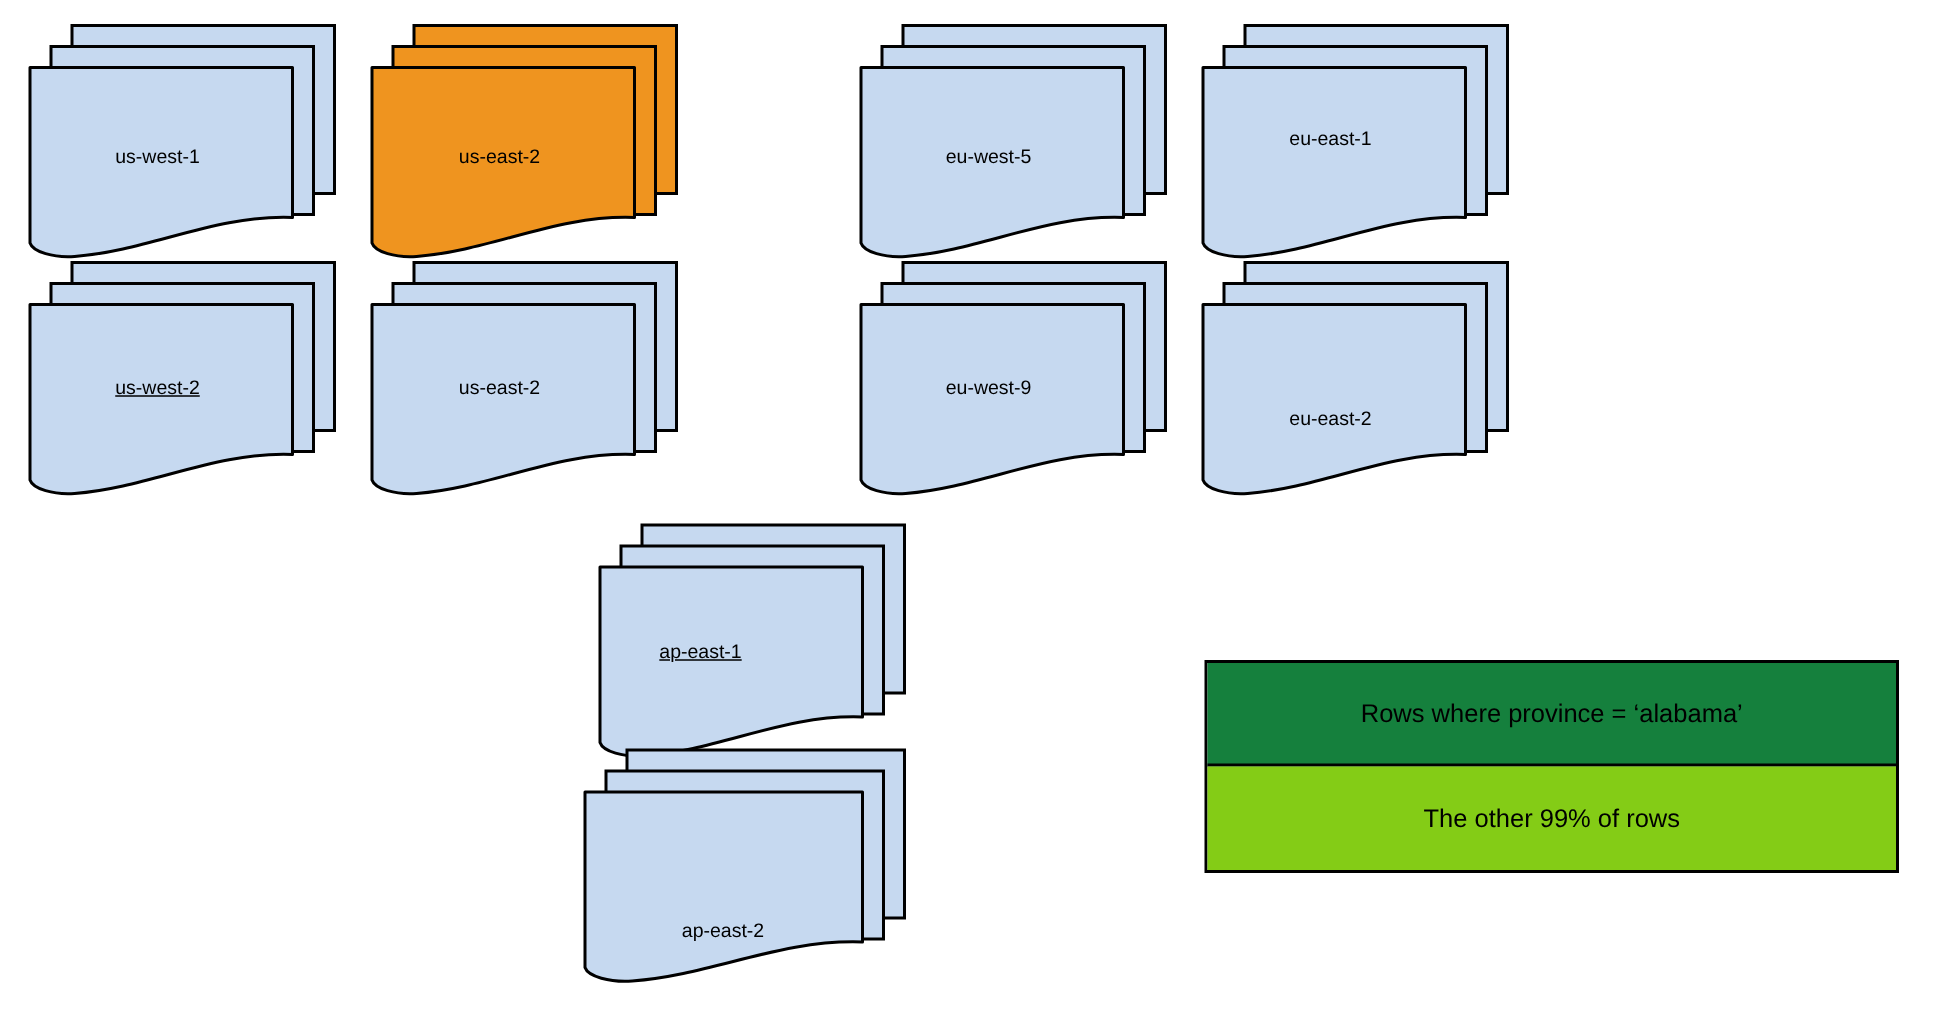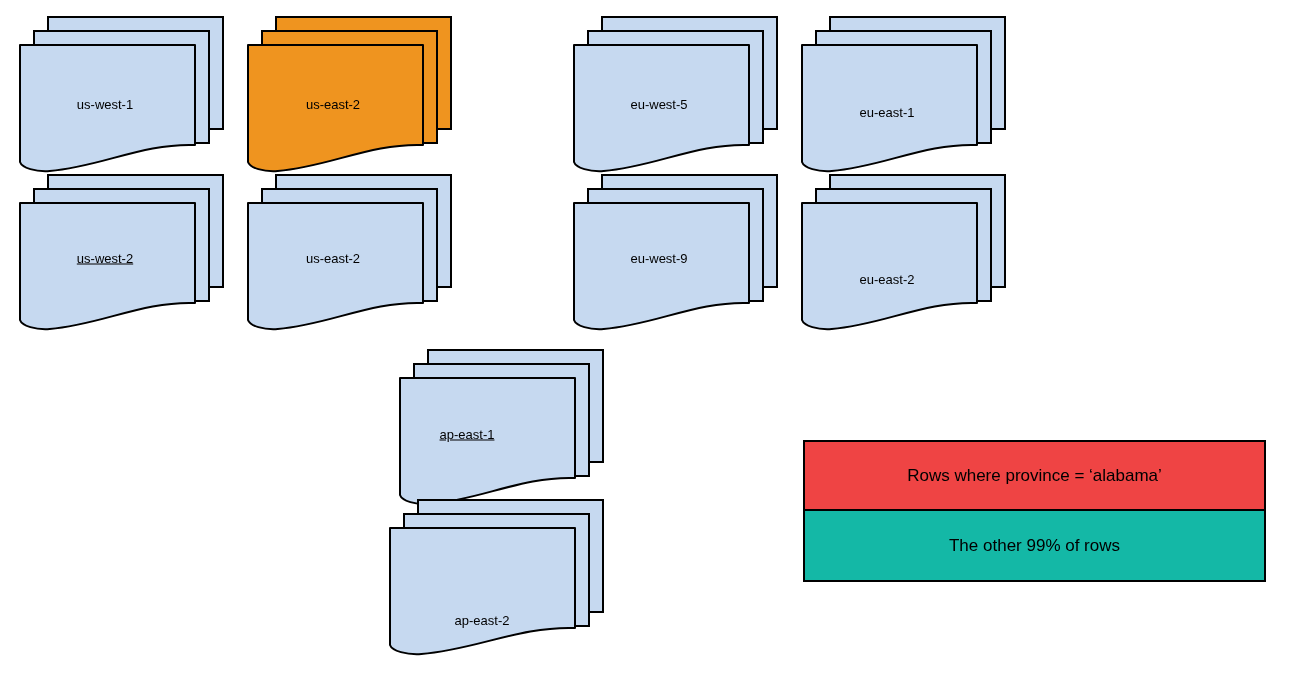--- a/index.html
+++ b/index.html
@@ -49,25 +49,25 @@
     flex: 1 1 50%;
     display: flex;
     align-items: center;
     justify-content: center;
     font-family: "Liberation Sans", sans-serif;
     font-size: 17px;
     color: #000000;
     box-sizing: border-box;
   }
   .legend-row.blue {
-    background: #ef4444;
+    background: #15803d;
     border-bottom: 2px solid #000000;
   }
   .legend-row.orange {
-    background: #14b8a6;
+    background: #84cc16;
   }
 </style>
 </head>
 <body>
 
 <svg id="canvas" viewBox="0 0 1296 680" xmlns="http://www.w3.org/2000/svg">
     <g>
       <rect x="48" y="17" width="175" height="112" fill="#c6d9f0" stroke="#000000" stroke-width="2"></rect>
       <rect x="34" y="31" width="175" height="112" fill="#c6d9f0" stroke="#000000" stroke-width="2"></rect>
       <path d="M 20 45 L 195 45 L 195 145 C 142.5 143 100.5 167 49.75 171 C 35.75 172 22 168 20 162 Z" fill="#c6d9f0" stroke="#000000" stroke-width="2" stroke-linejoin="round"></path>
@@ -116,21 +116,21 @@
       <rect x="418" y="500" width="185" height="112" fill="#c6d9f0" stroke="#000000" stroke-width="2"></rect>
       <rect x="404" y="514" width="185" height="112" fill="#c6d9f0" stroke="#000000" stroke-width="2"></rect>
       <path d="M 390 528 L 575 528 L 575 628 C 519.5 626 475.1 650 421.45 654 C 406.65 655 392 651 390 645 Z" fill="#c6d9f0" stroke="#000000" stroke-width="2" stroke-linejoin="round"></path>
     </g>
   </svg>
 
 <div id="labels">
     <div class="doc-label" style="left: 105px; top: 104px;">us-west-1</div>
     <div class="doc-label" style="left: 333px; top: 104px;">us-east-2</div>
     <div class="doc-label" style="left: 659px; top: 104px;">eu-west-5</div>
-    <div class="doc-label" style="left: 887px; top: 112px;">eu-east-1</div>
+    <div class="doc-label" style="left: 887px; top: 92px;">eu-east-1</div>
     <div class="doc-label" style="left: 105px; top: 258px; text-decoration: underline;">us-west-2</div>
     <div class="doc-label" style="left: 333px; top: 258px;">us-east-2</div>
     <div class="doc-label" style="left: 659px; top: 258px;">eu-west-9</div>
     <div class="doc-label" style="left: 887px; top: 258px; margin-top: 21px;">eu-east-2</div>
     <div class="doc-label" style="left: 467px; top: 434px; text-decoration: underline;">ap-east-1</div>
     <div class="doc-label" style="left: 482px; top: 588px; margin-top: 32px;">ap-east-2</div>
   </div>
 
 <div class="legend">
   <div class="legend-row blue">

